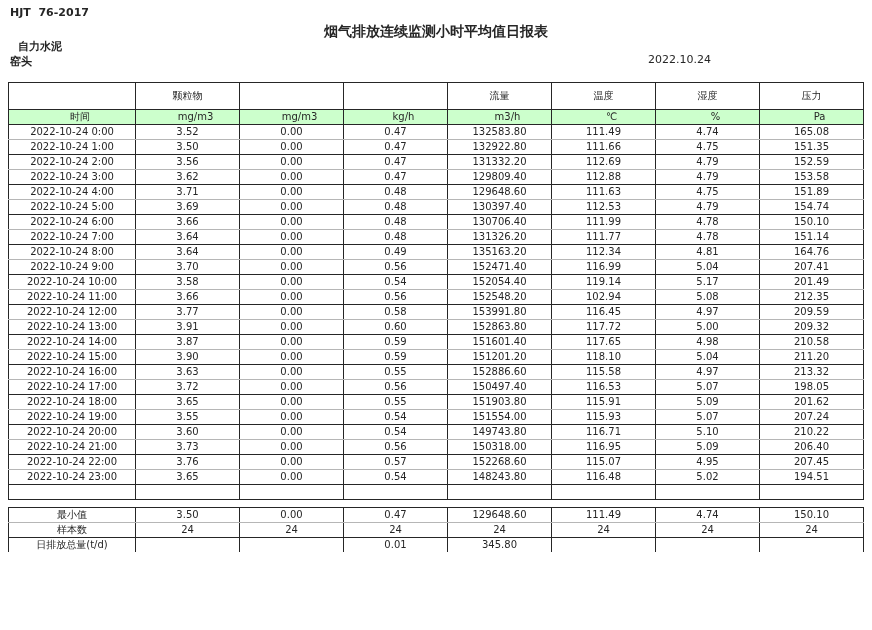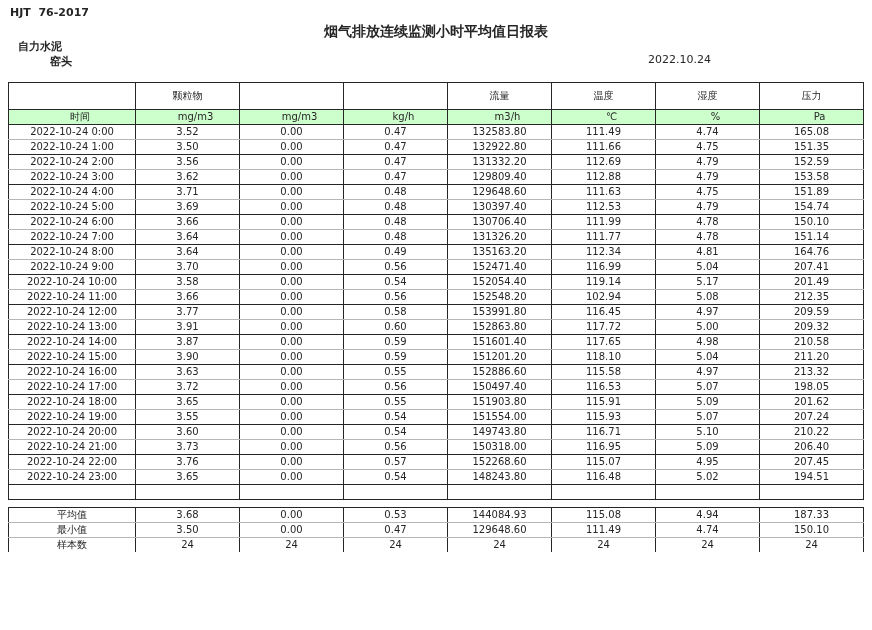--- a/index.html
+++ b/index.html
@@ -6,21 +6,21 @@
   body {
     width:872px; height:630px; position:relative;
     font-family:"DejaVu Sans", sans-serif;
     color:#262626;
   }
   .page { position:relative; width:872px; height:552px; overflow:hidden; }
 
   .std { position:absolute; left:10px; top:6px; font-weight:bold; font-size:11px; white-space:pre; }
   .title { position:absolute; left:0; top:23px; width:872px; text-align:center; font-weight:bold; font-size:14px; }
   .company { position:absolute; left:10px; top:39px; font-weight:bold; font-size:11px;margin-left:8px; }
-  .station { position:absolute; left:10px; top:54px; font-weight:bold; font-size:11px;margin-left:40px; }
+  .station { position:absolute; left:10px; top:54px; font-weight:bold; font-size:11px; }
   .date { position:absolute; left:648px; top:53px; font-size:11px; }
 
   .tables { position:absolute; left:8px; top:82px; }
 
   table { border-collapse:collapse; table-layout:fixed; }
   th, td {
     border-left:1px solid #262626; border-right:1px solid #262626;
     padding:0; text-align:center; font-weight:normal;
     font-size:10px; height:14px; line-height:14px;
     overflow:hidden; white-space:nowrap;
@@ -359,30 +359,20 @@
           <col style="width:104px">
           <col style="width:104px">
           <col style="width:104px">
         <col style="width:104px">
           <col style="width:104px">
           <col style="width:104px">
           <col style="width:104px">
       </colgroup>
       <tbody id="summary-body">
           <tr>
-            <td>平均值</td>
-            <td>3.68</td>
-            <td>0.00</td>
-            <td>0.53</td>
-            <td>144084.93</td>
-            <td>115.08</td>
-            <td>4.94</td>
-            <td>187.33</td>
-          </tr>
-          <tr>
             <td>最小值</td>
             <td>3.50</td>
             <td>0.00</td>
             <td>0.47</td>
             <td>129648.60</td>
             <td>111.49</td>
             <td>4.74</td>
             <td>150.10</td>
           </tr>
           <tr class="dark">

